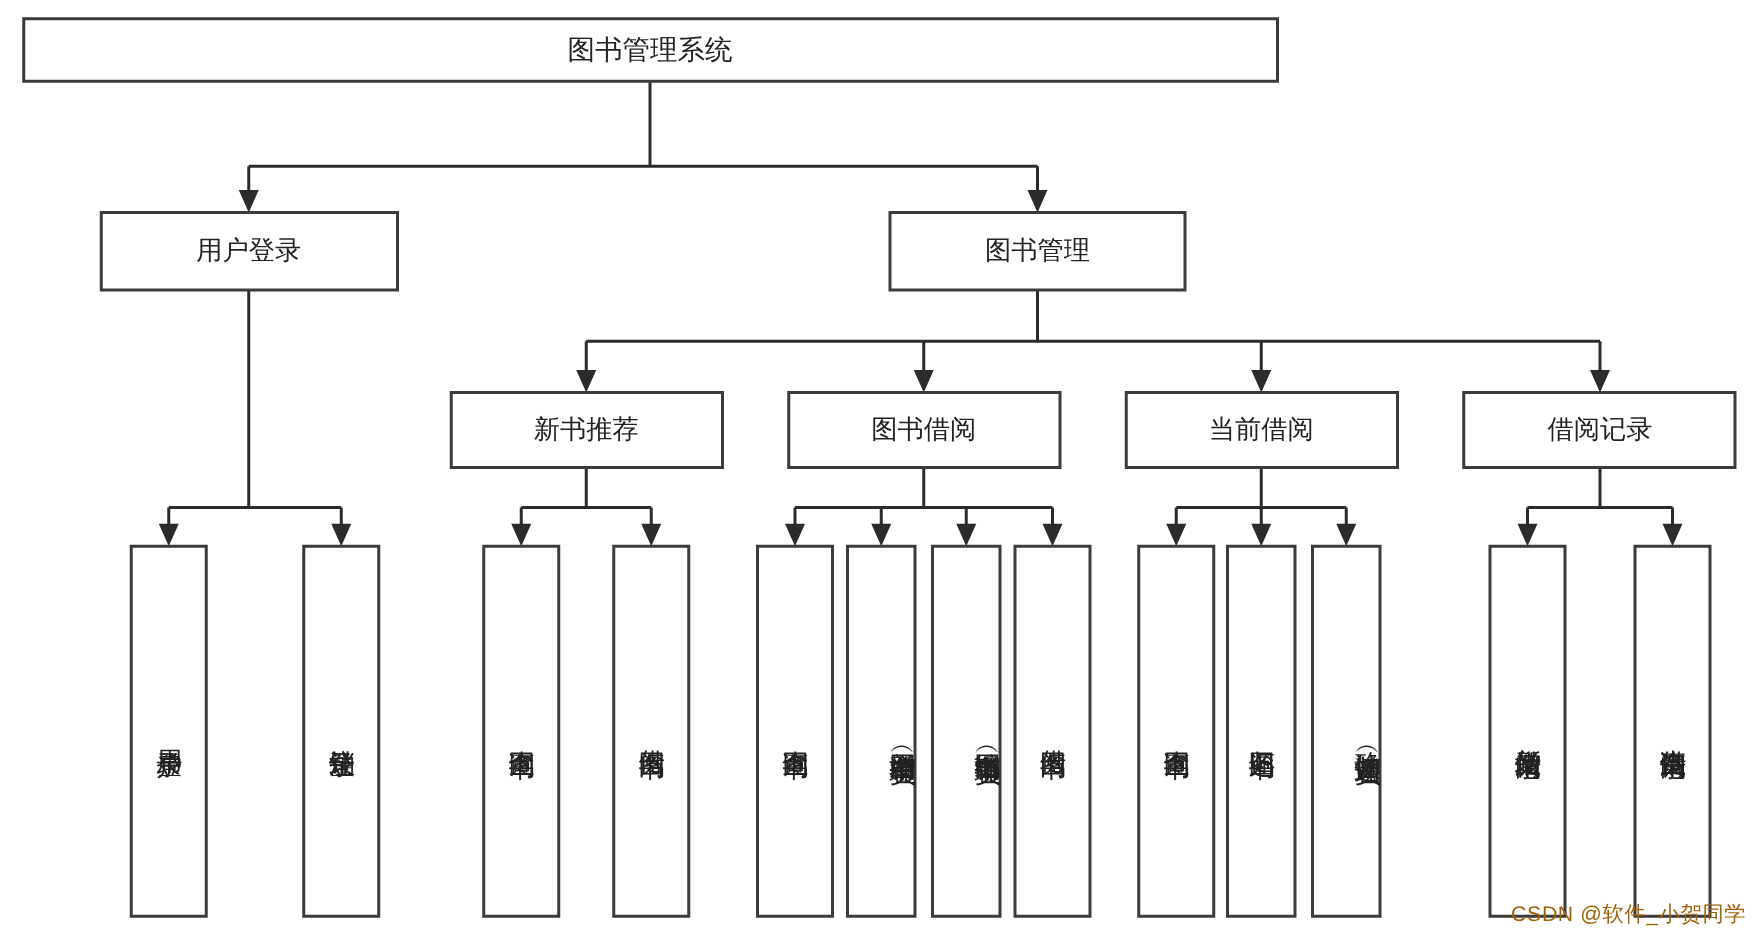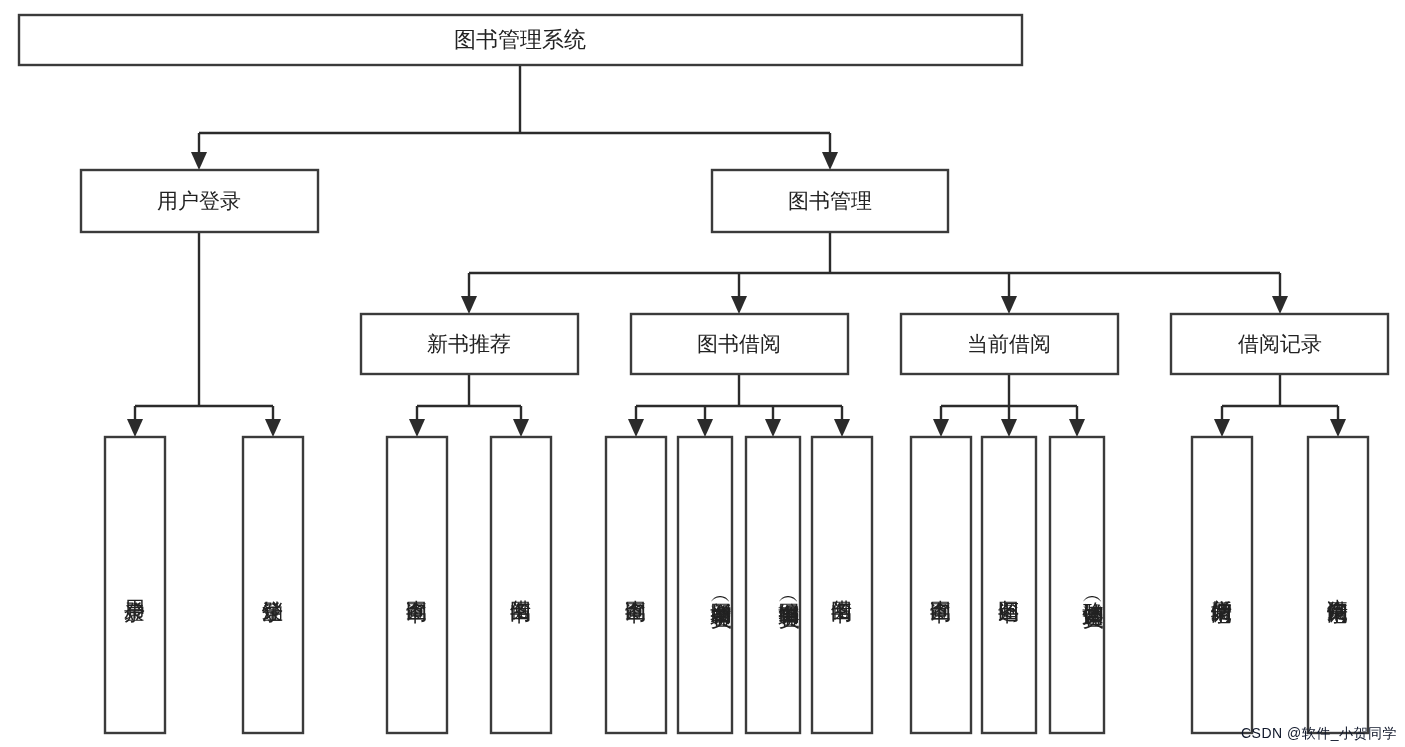--- a/index.html
+++ b/index.html
@@ -71,22 +71,22 @@
     justify-content: center;
     white-space: nowrap;
     pointer-events: none;
     user-select: none;
   }
   .watermark {
     position: absolute;
     right: 8px;
     bottom: 4px;
     font-family: "Liberation Sans", "DejaVu Sans", sans-serif;
-    font-size: 14px;
-    color: #0f172a;
+    font-size: 17px;
+    color: #a16207;
     letter-spacing: 0.5px;
     white-space: nowrap;
   }
 </style>
 </head>
 <body>
 
 <div id="diagram-root">
 
   <svg id="flowchart" viewBox="0 0 1405 747">

